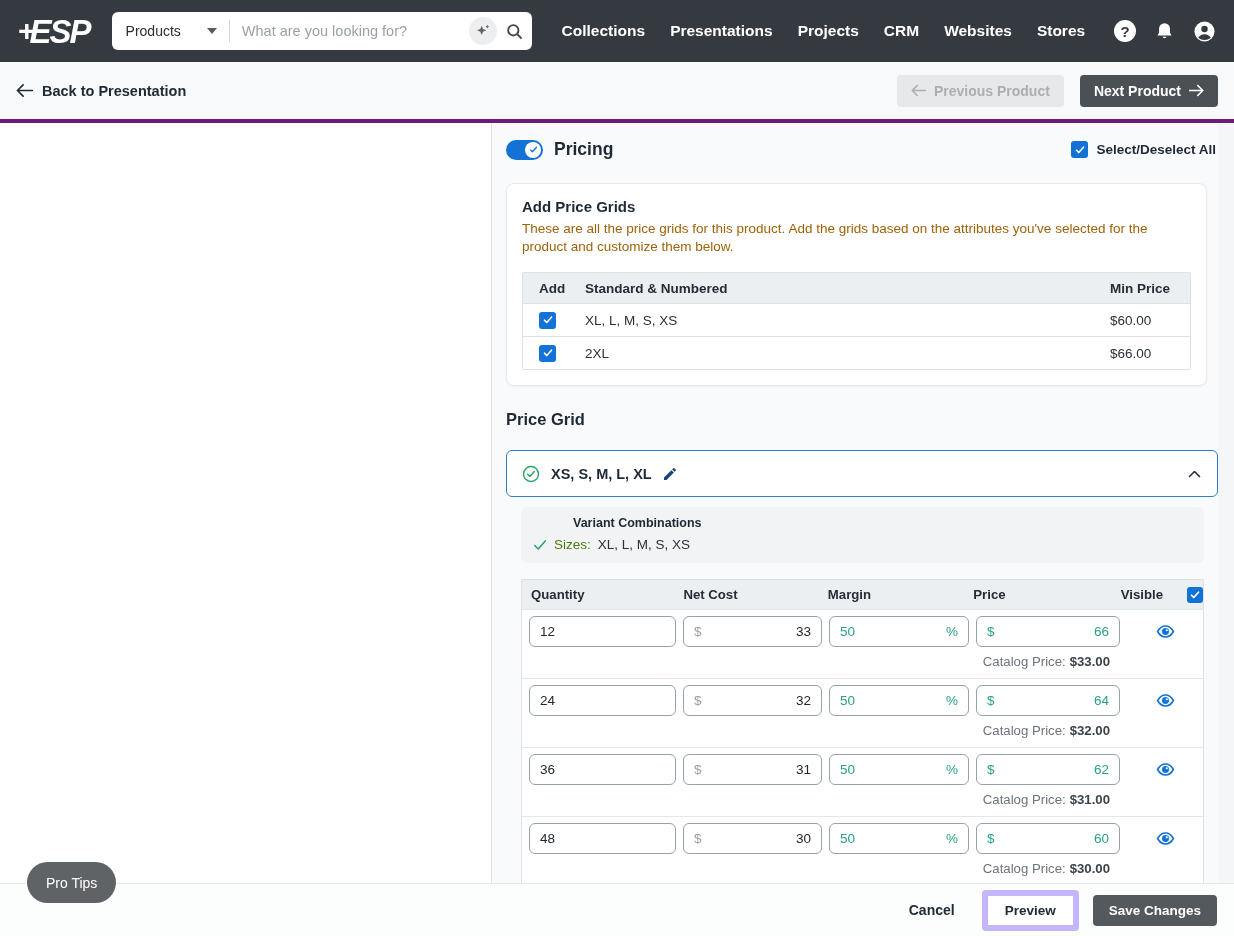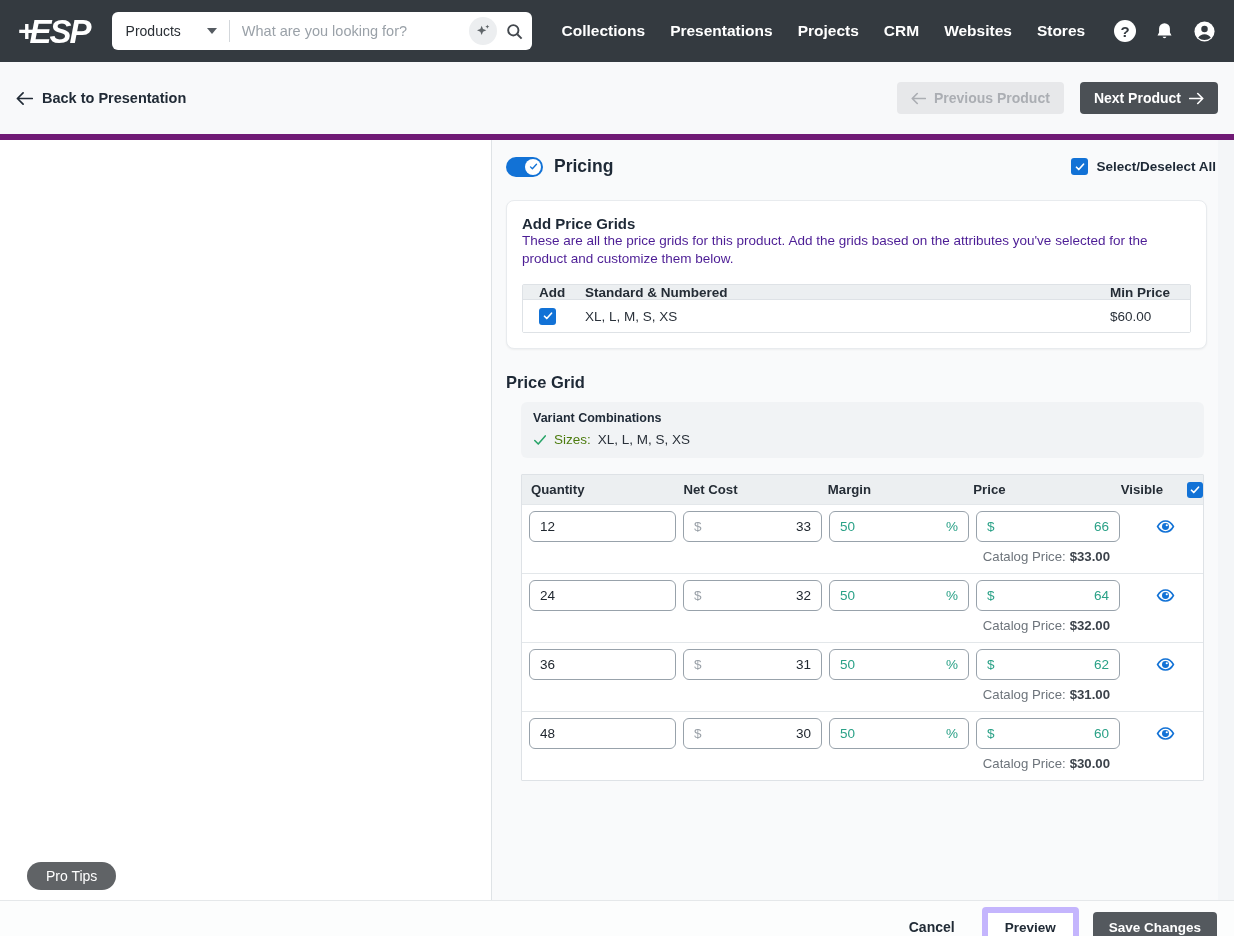--- a/index.html
+++ b/index.html
@@ -22,21 +22,21 @@
   .sparkle-wrap { width:28px; height:28px; border-radius:50%; background:#eceef0; display:flex; align-items:center; justify-content:center; cursor:pointer; }
   .search-btn { background:none; border:none; margin-left:8px; cursor:pointer; display:flex; }
   .nav-links { display:flex; gap:25px; margin-left:30px; }
   .nav-link { color:#fff; font-size:15.5px; font-weight:bold; text-decoration:none; cursor:pointer; }
   .nav-icons { margin-left:auto; display:flex; align-items:center; gap:18px; }
   .help-circle { width:22px; height:22px; border-radius:50%; background:#fff; color:#343a40;
     font-size:15px; font-weight:bold; display:flex; align-items:center; justify-content:center; cursor:pointer; }
   .icon-btn { background:none; border:none; cursor:pointer; display:flex; }
 
   
-  .subheader { height:78px; background:#f8f9fa; border-bottom:6px solid #701a75;
+  .subheader { height:61px; background:#f8f9fa; border-bottom:4px solid #701a75;
     display:flex; align-items:center; padding:0 16px; }
   .back-link { display:flex; align-items:center; gap:9px; cursor:pointer; }
   .back-label { font-size:14.5px; font-weight:bold; color:#212b36; }
   .subheader-actions { margin-left:auto; display:flex; gap:16px; }
   .btn-prev { display:flex; align-items:center; gap:8px; background:#e7e8ea; color:#abaeb3;
     border:none; border-radius:4px; padding:8px 14px; font-size:14px; font-weight:bold; cursor:default; }
   .btn-next { display:flex; align-items:center; gap:8px; background:#4b5055; color:#fff;
     border:none; border-radius:4px; padding:8px 14px; font-size:14px; font-weight:bold; cursor:pointer; }
 
   
@@ -52,39 +52,39 @@
   .pricing-title { margin-left:11px; font-size:17.5px; font-weight:bold; color:#1e2936; }
   .selectall { margin-left:auto; display:flex; align-items:center; gap:8px; cursor:pointer; }
   .selectall-label { font-size:13.5px; font-weight:bold; color:#1e2936; }
   .checkbox { width:17px; height:17px; background:#1272d6; border-radius:3px; display:inline-flex;
     align-items:center; justify-content:center; flex:none; cursor:pointer; }
   .checkbox svg { width:12px; height:12px; }
 
   .card { margin-top:23px; width:701px; background:#fff; border:1px solid #e8ebee; border-radius:8px;
     box-shadow:0 1px 2px rgba(0,0,0,.05); padding:14px 15px 15px; }
   .card-title { font-size:15px; font-weight:bold; color:#1e2936; }
-  .card-desc { font-size:13.5px; line-height:1.35; color:#4c1d95; }
+  .card-desc { margin-top:5px; font-size:13.5px; line-height:1.35; color:#a16207; }
 
   .grids-table { margin-top:16px; border:1px solid #dee2e6; border-radius:2px; }
   .grids-thead, .grids-row { display:grid; grid-template-columns:46px 1fr 80px; align-items:center; padding-left:16px; }
-  .grids-thead { background:#eceff1; height:14px; font-size:13.5px; font-weight:bold; color:#252d36; }
+  .grids-thead { background:#eceff1; height:30px; font-size:13.5px; font-weight:bold; color:#252d36; }
   .grids-row { background:#fff; height:33px; border-top:1px solid #dee2e6; font-size:13.5px; color:#2a313a; }
   .minprice-cell { padding-right:4px; }
 
   .pricegrid-title { margin-top:24px; font-size:16.5px; font-weight:bold; color:#1e2936; }
 
   .accordion { margin-top:21px; width:712px; height:47px; background:#fff; border:1.5px solid #2e7dd1;
     border-radius:6px; display:flex; align-items:center; padding:0 15px; cursor:pointer; }
   .accordion-title { margin-left:11px; font-size:14.5px; font-weight:bold; color:#1e2936; }
   .edit-btn { background:none; border:none; margin-left:10px; cursor:pointer; display:flex; }
   .chev-btn { background:none; border:none; margin-left:auto; cursor:pointer; display:flex; }
 
   .grid-body { margin-left:15px; width:683px; }
   .variant-box { margin-top:10px; background:#f1f3f5; border-radius:6px; padding:9px 12px 11px; }
-  .variant-title { font-size:12.5px; font-weight:bold; color:#1e2936; }
+  .variant-title { font-size:12.5px; font-weight:bold; color:#1e2936;margin-left:40px; }
   .variant-line { margin-top:7px; display:flex; align-items:center; gap:7px; font-size:13.5px; color:#2a313a; }
   .variant-sizes-label { color:#4d7c0f; }
 
   .ptable { margin-top:16px; border:1px solid #dee2e6; border-radius:1px; background:#fff; }
   .pthead { display:flex; align-items:center; background:#eceff1; height:29px; padding-left:7px; gap:7px;
     font-size:13.2px; font-weight:bold; color:#252d36; }
   .th-q { width:147px; padding-left:2px; } .th-n { width:139px; padding-left:2px; }
   .th-m { width:140px; padding-left:2px; } .th-p { width:144px; padding-left:2px; }
   .th-v { flex:1; display:flex; align-items:center; justify-content:center; gap:24px; }
   .th-v .checkbox { width:16px; height:16px; }
@@ -104,21 +104,21 @@
 
   
   .footer { height:53px; background:#fcfdfd; border-top:1px solid #e5e8ea; display:flex; align-items:center;
     justify-content:flex-end; padding-right:17px; }
   .btn-cancel { background:none; border:none; font-size:14px; font-weight:bold; color:#212b36; cursor:pointer; margin-right:27px; font-family:"Liberation Sans", sans-serif; }
   .btn-preview { background:#fff; border:6px solid #c4b5fd; border-radius:4px; padding:7px 17px;
     font-size:13.5px; font-weight:bold; color:#212b36; cursor:pointer; margin-right:14px; font-family:"Liberation Sans", sans-serif; }
   .btn-save { background:#54595e; border:none; border-radius:4px; padding:8px 16px;
     font-size:13.5px; font-weight:bold; color:#fff; cursor:pointer; font-family:"Liberation Sans", sans-serif; }
 
-  .protips { position:fixed; left:27px; top:862px; height:28px; padding:0 19px; background:#606366;
+  .protips { position:fixed; left:27px; top:862px; height:41px; padding:0 19px; background:#606366;
     color:#fff; border:none; border-radius:23px; font-size:14px; cursor:pointer; z-index:10; font-family:"Liberation Sans", sans-serif; }
 </style>
 </head>
 <body>
 
 <nav class="navbar">
   <div class="logo">
     <span class="logo-plus">+</span>
     <span class="logo-text">ESP</span>
   </div>
@@ -232,25 +232,51 @@
         </div>
         <div class="grids-row">
           <span class="checkbox">
             <svg viewBox="0 0 24 24">
                 <path d="M5 12.5l4.5 4.5L19 6.5" stroke="#fff" stroke-width="3.4" fill="none" stroke-linecap="round" stroke-linejoin="round"></path>
               </svg>
           </span>
           <span>XL, L, M, S, XS</span>
           <span class="minprice-cell">$60.00</span>
         </div>
+        <div class="grids-row">
+          <span class="checkbox">
+            <svg viewBox="0 0 24 24">
+                <path d="M5 12.5l4.5 4.5L19 6.5" stroke="#fff" stroke-width="3.4" fill="none" stroke-linecap="round" stroke-linejoin="round"></path>
+              </svg>
+          </span>
+          <span>2XL</span>
+          <span class="minprice-cell">$66.00</span>
+        </div>
       </div>
     </div>
 
     <div class="pricegrid-title">Price Grid</div>
 
+    <div class="accordion">
+      <svg width="18" height="18" viewBox="0 0 24 24">
+        <circle cx="12" cy="12" r="10" fill="none" stroke="#27a468" stroke-width="1.9"></circle>
+        <path d="M7.5 12.3l3 3 6-6.5" stroke="#27a468" stroke-width="1.9" fill="none" stroke-linecap="round" stroke-linejoin="round"></path>
+      </svg>
+      <span class="accordion-title">XS, S, M, L, XL</span>
+      <button class="edit-btn">
+        <svg width="16" height="16" viewBox="0 0 24 24" fill="#17456e">
+            <path d="M3 17.2V21h3.8L17.8 9.9l-3.7-3.7L3 17.2zM20.7 7a1 1 0 000-1.4l-2.3-2.3a1 1 0 00-1.4 0l-1.8 1.8 3.7 3.7L20.7 7z"></path>
+          </svg>
+      </button>
+      <button class="chev-btn">
+        <svg width="15" height="12" viewBox="0 0 24 18">
+            <path d="M4 13l8-8 8 8" stroke="#2b3440" stroke-width="2.6" fill="none" stroke-linecap="round" stroke-linejoin="round"></path>
+          </svg>
+      </button>
+    </div>
 
     <div class="grid-body">
       <div class="variant-box">
         <div class="variant-title">Variant Combinations</div>
         <div class="variant-line">
           <svg width="14" height="12" viewBox="0 0 24 20">
               <path d="M3 11l6 6L21 3" stroke="#27a468" stroke-width="2.6" fill="none" stroke-linecap="round" stroke-linejoin="round"></path>
             </svg>
           <span class="variant-sizes-label">Sizes:</span>
           <span>XL, L, M, S, XS</span>

